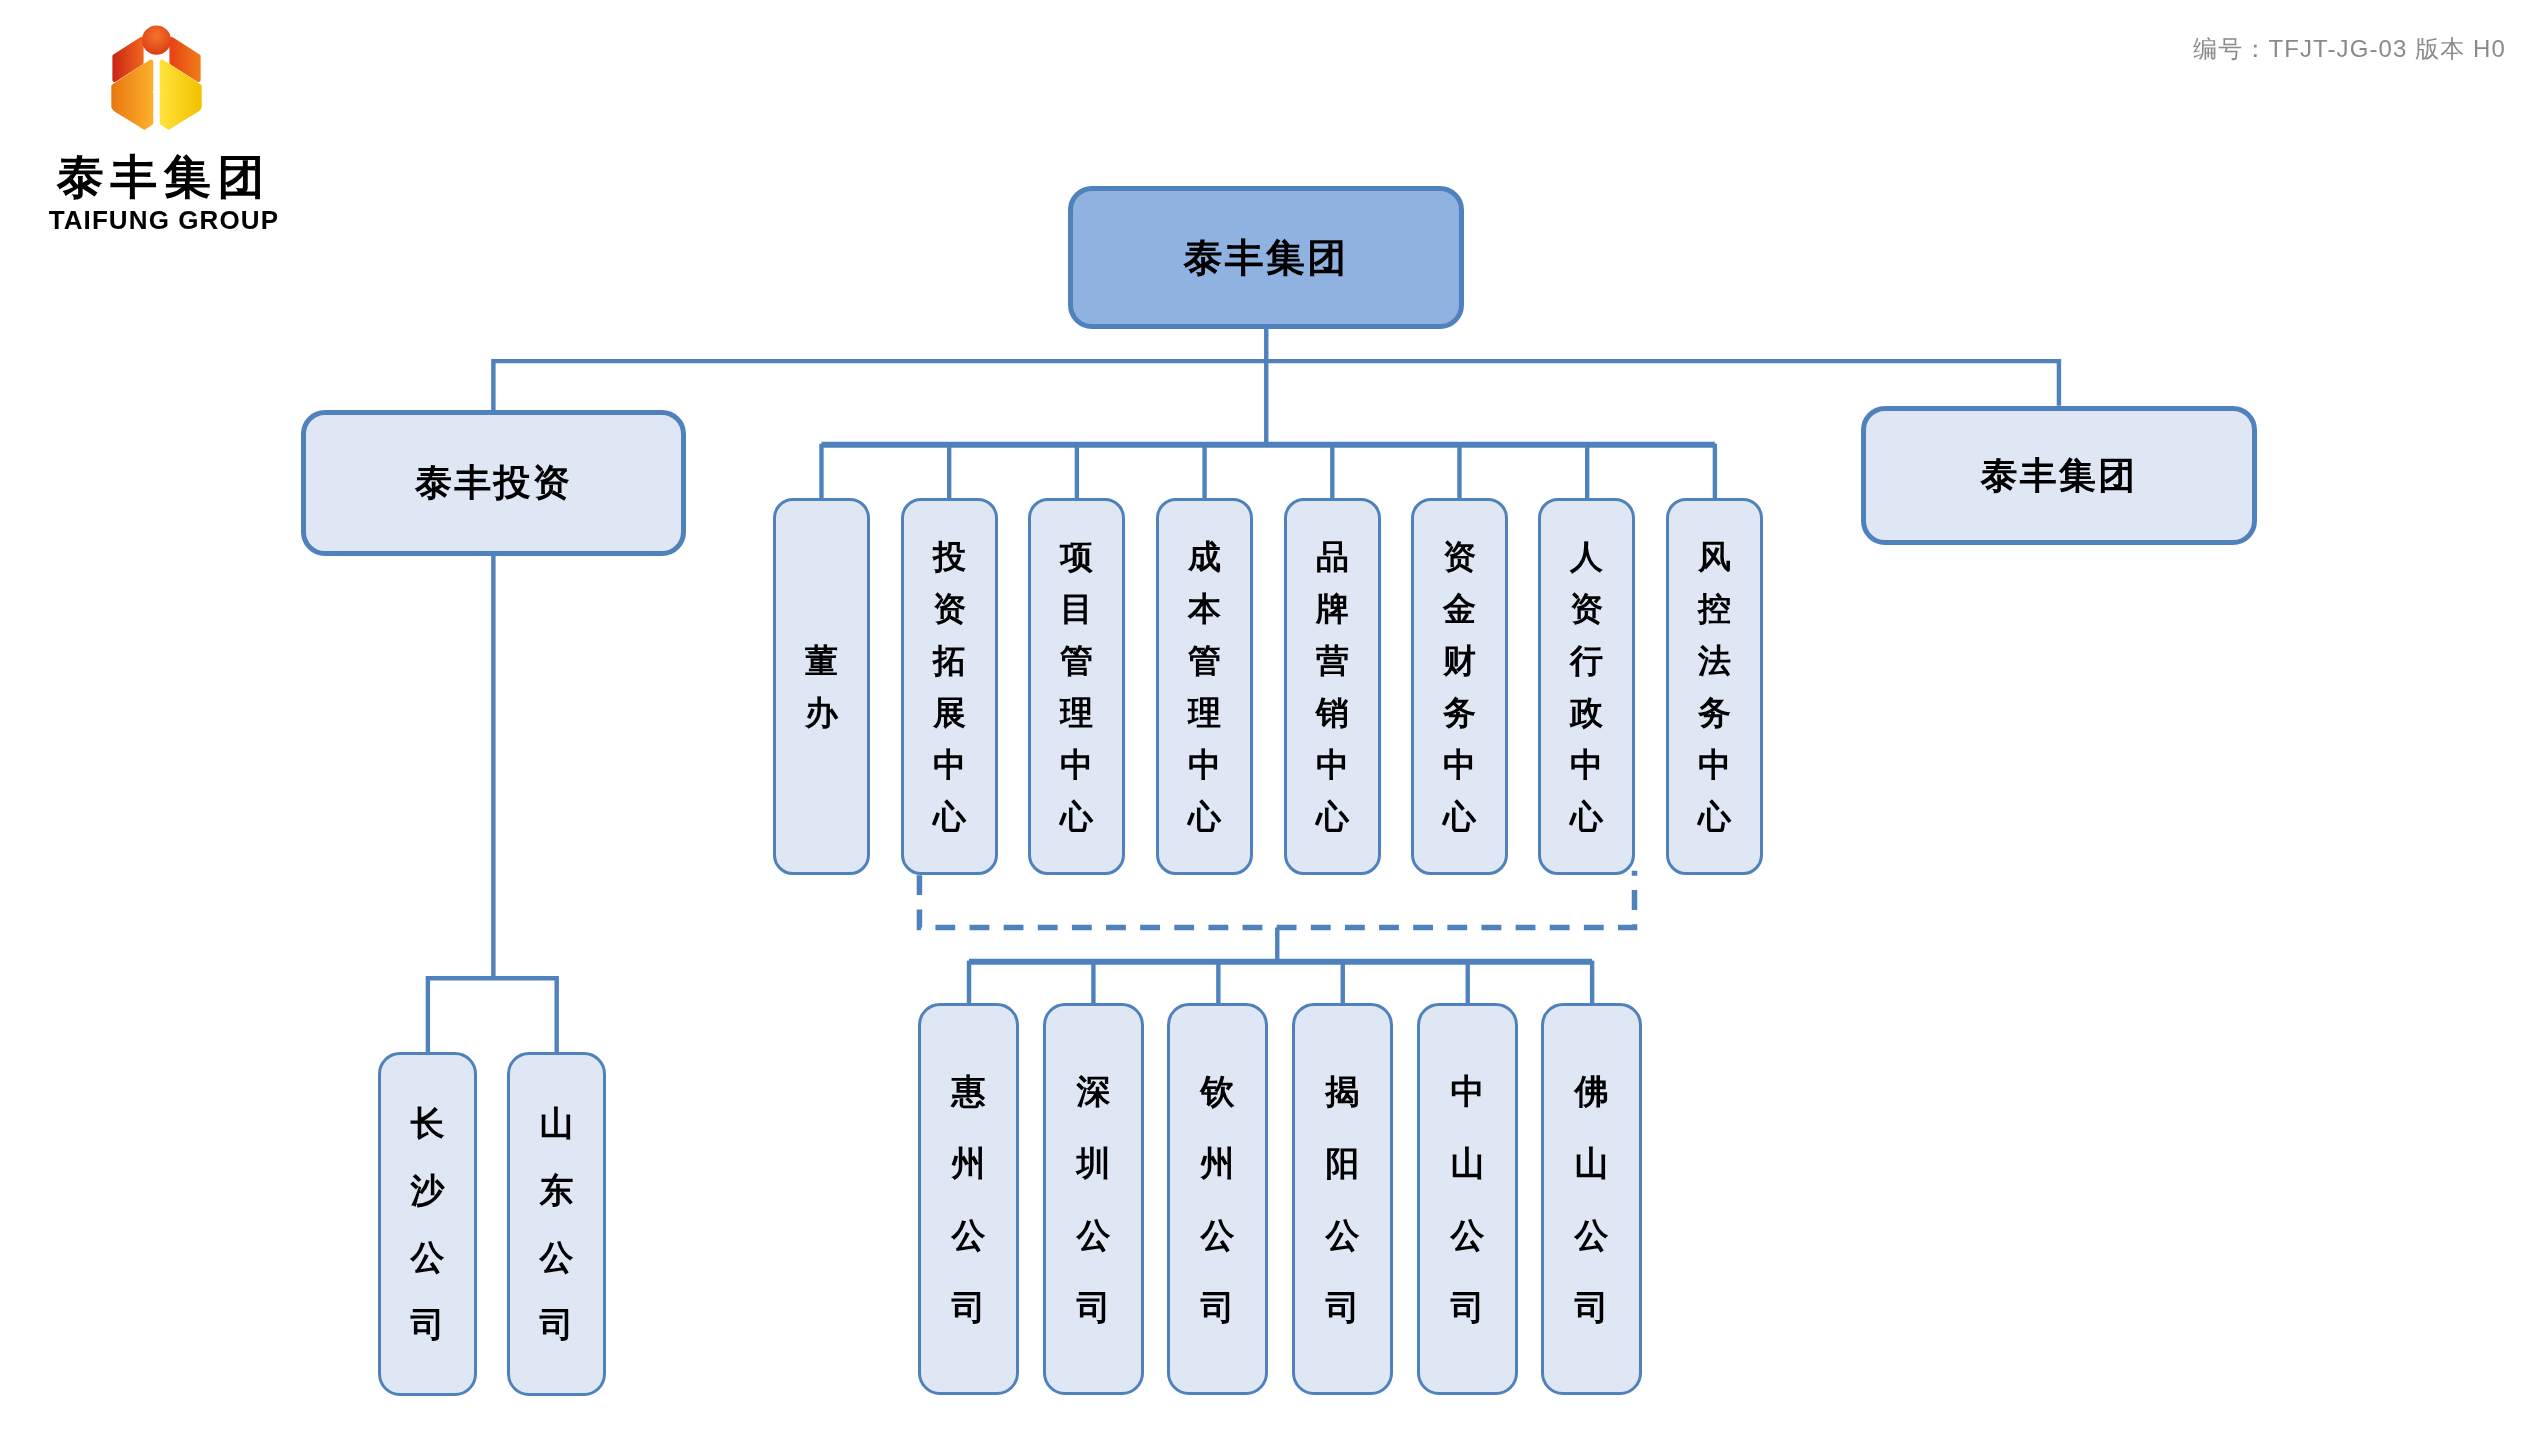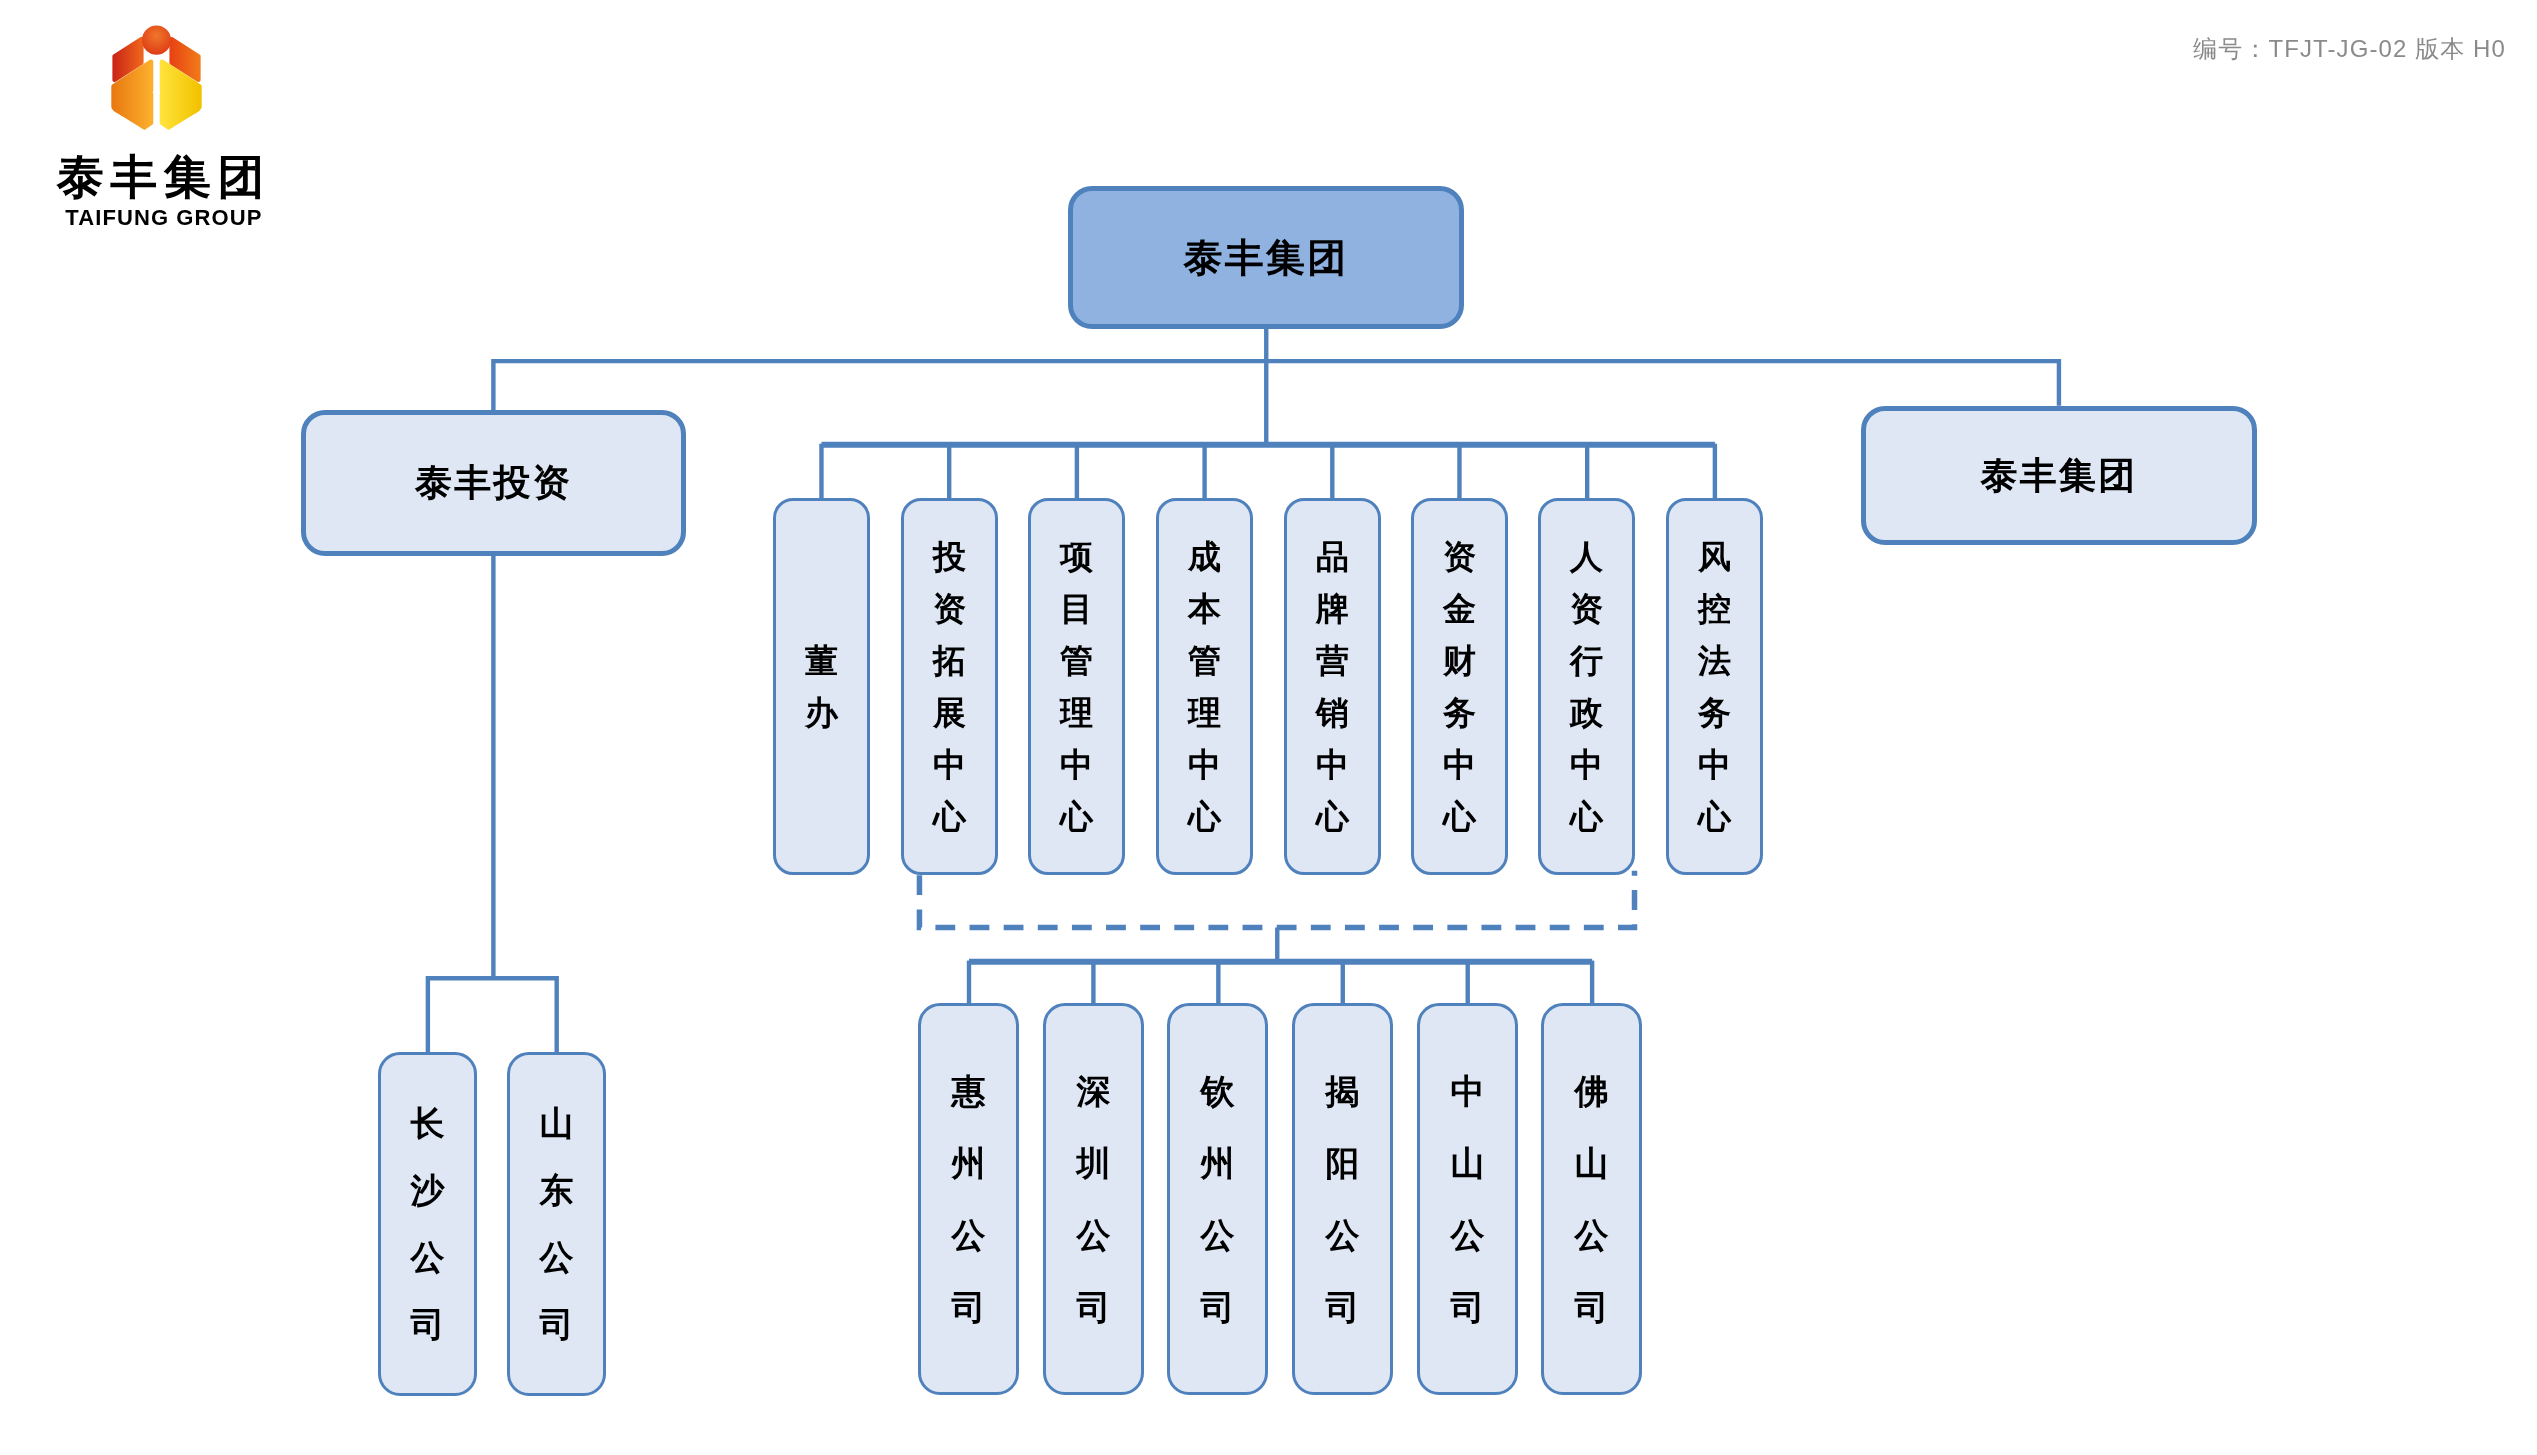--- a/index.html
+++ b/index.html
@@ -14,21 +14,21 @@
   html,body{background:var(--bg);}
   body{font-family:"Liberation Sans","DejaVu Sans",sans-serif;color:var(--text);}
   .page{position:relative;width:2538px;height:1456px;background:var(--bg);overflow:hidden;}
 
   
   .logo{position:absolute;left:26.4px;top:16.5px;width:275px;height:237px;}
   .logo-icon{position:absolute;left:81px;top:7.7px;width:99px;height:113px;}
   .logo-cn{position:absolute;left:5.5px;top:129px;width:264px;text-align:center;
            font-size:47px;font-weight:bold;letter-spacing:6.6px;color:var(--text);}
   .logo-en{position:absolute;left:5.5px;top:188px;width:264px;text-align:center;
-           font-size:22px;font-weight:bold;letter-spacing:1.1px;color:var(--text);}
+           font-size:26px;font-weight:bold;letter-spacing:1.1px;color:var(--text);}
   .doc-number{position:absolute;top:33px;right:32px;font-size:24px;letter-spacing:1.1px;
               color:var(--doc-number);}
 
   
   svg.connectors{position:absolute;left:0;top:0;width:2538px;height:1456px;}
   .cline{stroke:var(--accent);fill:none;stroke-width:8px;}
   .cline.thick{stroke-width:11px;}
   .cline.dashed{stroke-width:10px;stroke-dasharray:36 26;}
 
   
@@ -101,21 +101,21 @@
         <polygon points="10,176 80,130 80,184 10,230" fill="url(#gOrg)" stroke="url(#gOrg)" stroke-width="8"></polygon>
         <polygon points="100,70 170,116 170,170 100,124" fill="url(#gYel)" stroke="url(#gYel)" stroke-width="8"></polygon>
         <polygon points="100,130 170,176 170,230 100,184" fill="url(#gYel)" stroke="url(#gYel)" stroke-width="8"></polygon>
       </g>
       <circle cx="90" cy="30" r="27" fill="url(#gHead)"></circle>
     </svg>
     <div class="logo-cn">泰丰集团</div>
     <div class="logo-en">TAIFUNG GROUP</div>
   </div>
 
-  <div class="doc-number">编号：TFJT-JG-02  版本 H0</div>
+  <div class="doc-number">编号：TFJT-JG-03  版本 H0</div>
 
   <svg class="connectors" viewBox="0 0 4610 2645">
 
     <path class="cline" d="M2300,596 V808"></path>
 
     <path class="cline" d="M896,745 V656 H3740 V737"></path>
 
     <path class="cline thick" d="M1492,808 H3115"></path>
     <path class="cline" d="M1492,806 V905"></path>
     <path class="cline" d="M1724,806 V905"></path>

